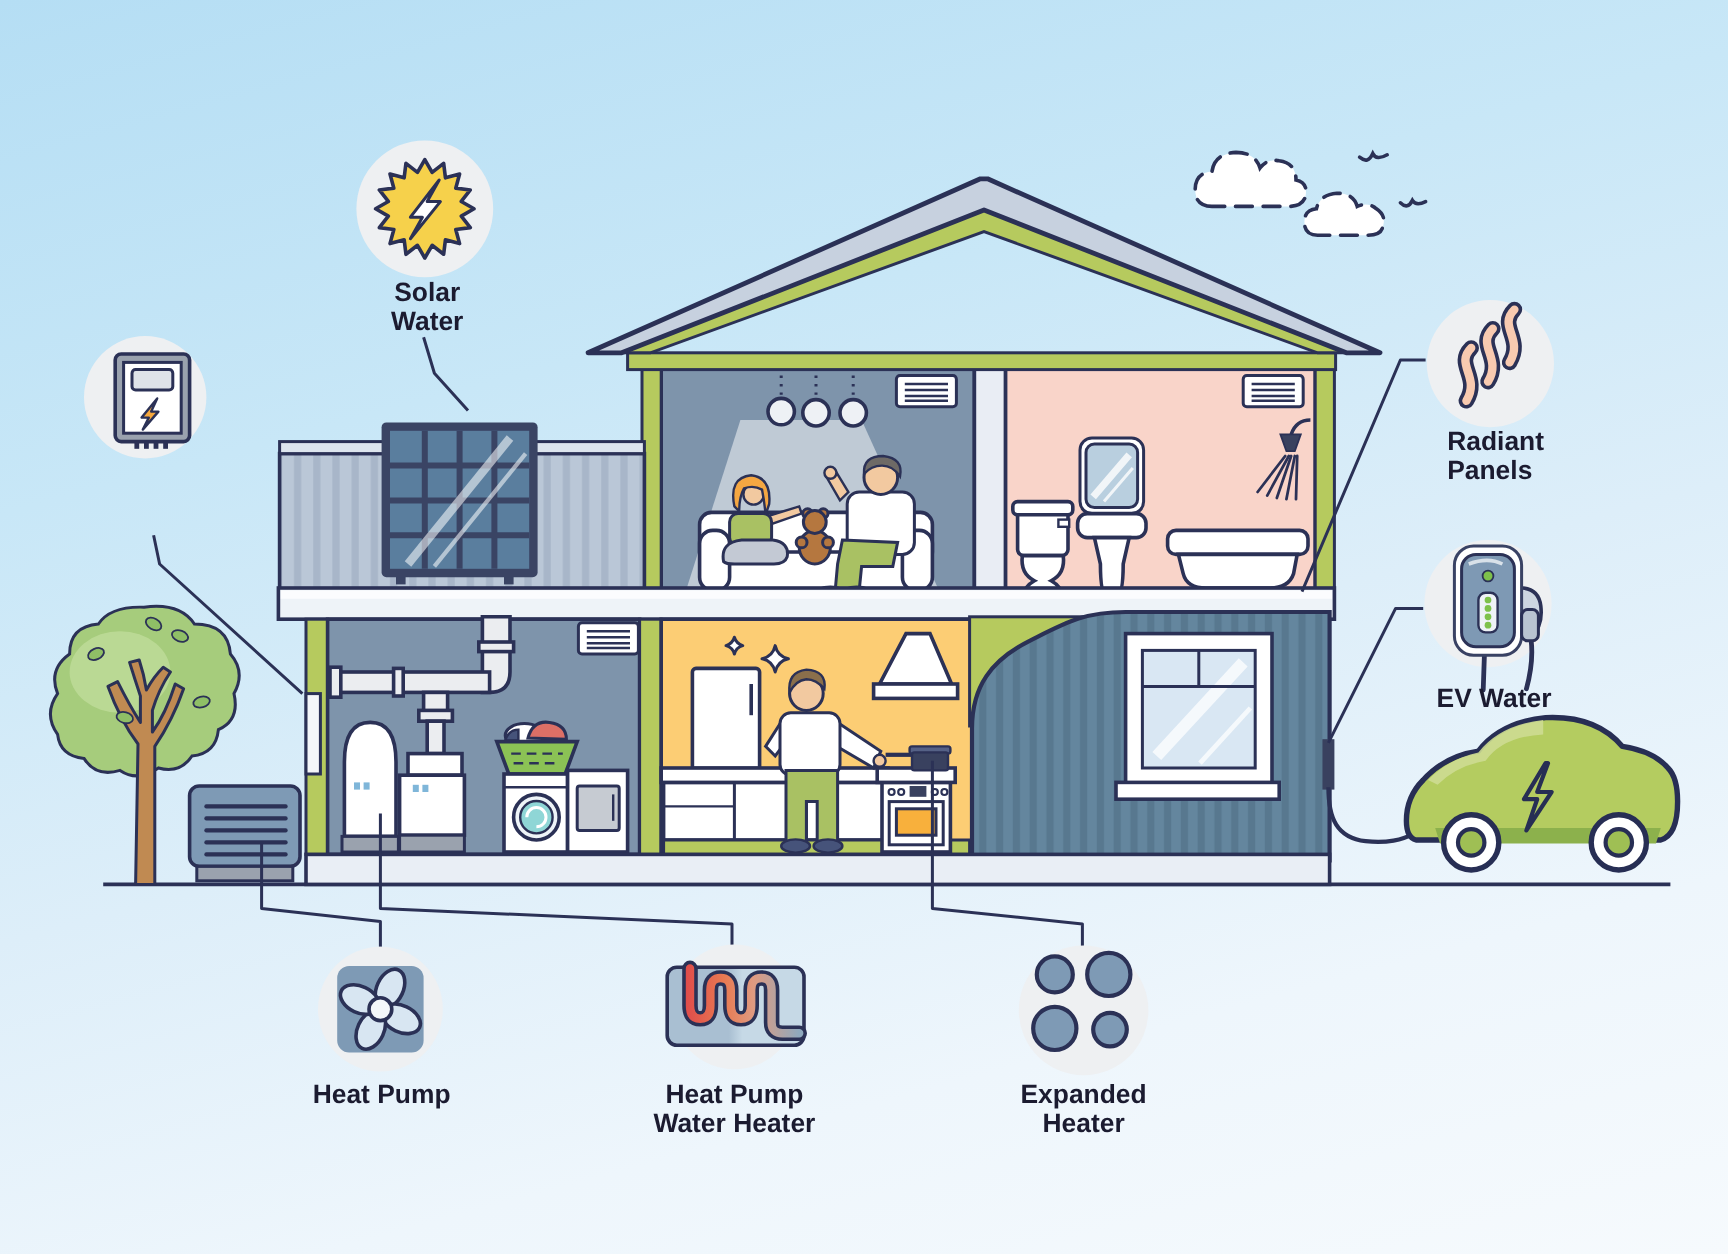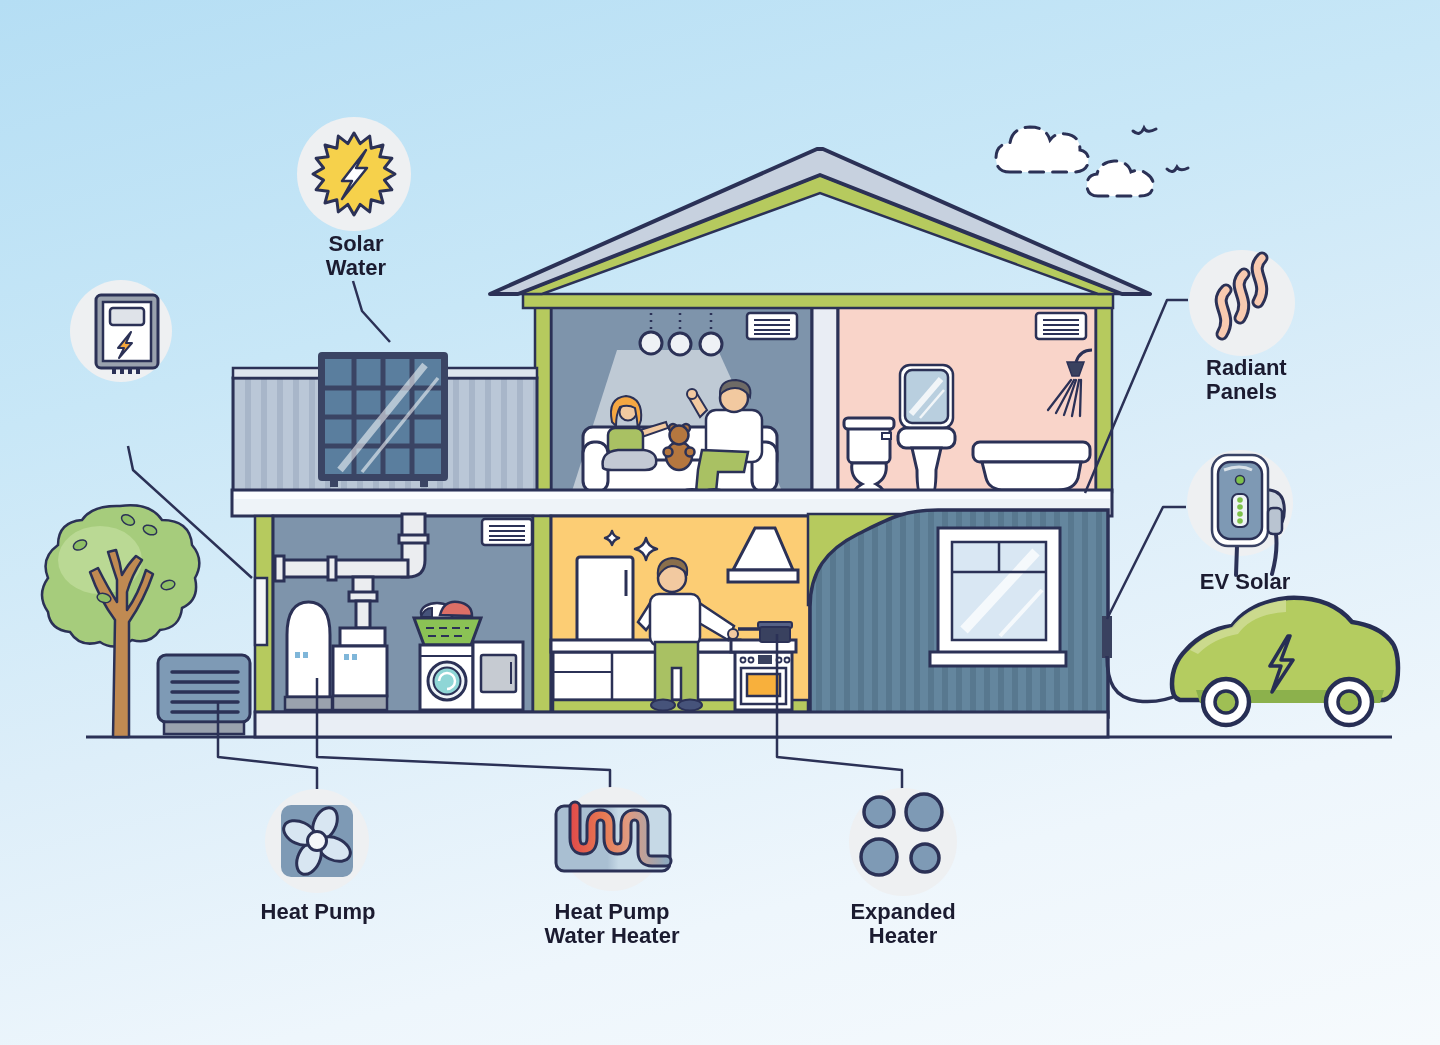--- a/index.html
+++ b/index.html
@@ -438,21 +438,21 @@
 
 <div class="lbl" style="left:356px;top:232px">
   <span>Solar</span>
   <span>Water</span>
 </div>
 <div class="lbl left" style="left:1206px;top:356px">
   <span>Radiant</span>
   <span>Panels</span>
 </div>
 <div class="lbl" style="left:1245px;top:570px">
-  <span>EV Solar</span>
+  <span>EV Water</span>
 </div>
 <div class="lbl" style="left:318px;top:900px">
   <span>Heat Pump</span>
 </div>
 <div class="lbl" style="left:612px;top:900px">
   <span>Heat Pump</span>
   <span>Water Heater</span>
 </div>
 <div class="lbl" style="left:903px;top:900px">
   <span>Expanded</span>

